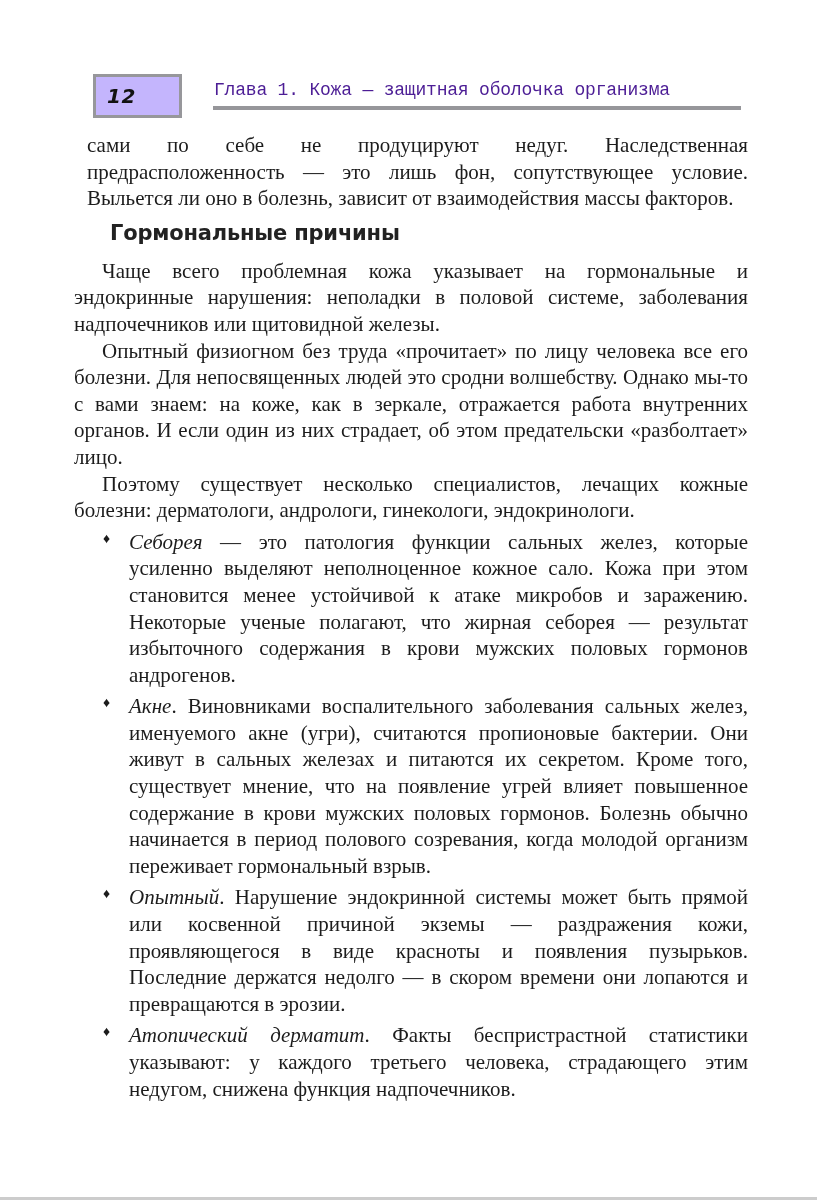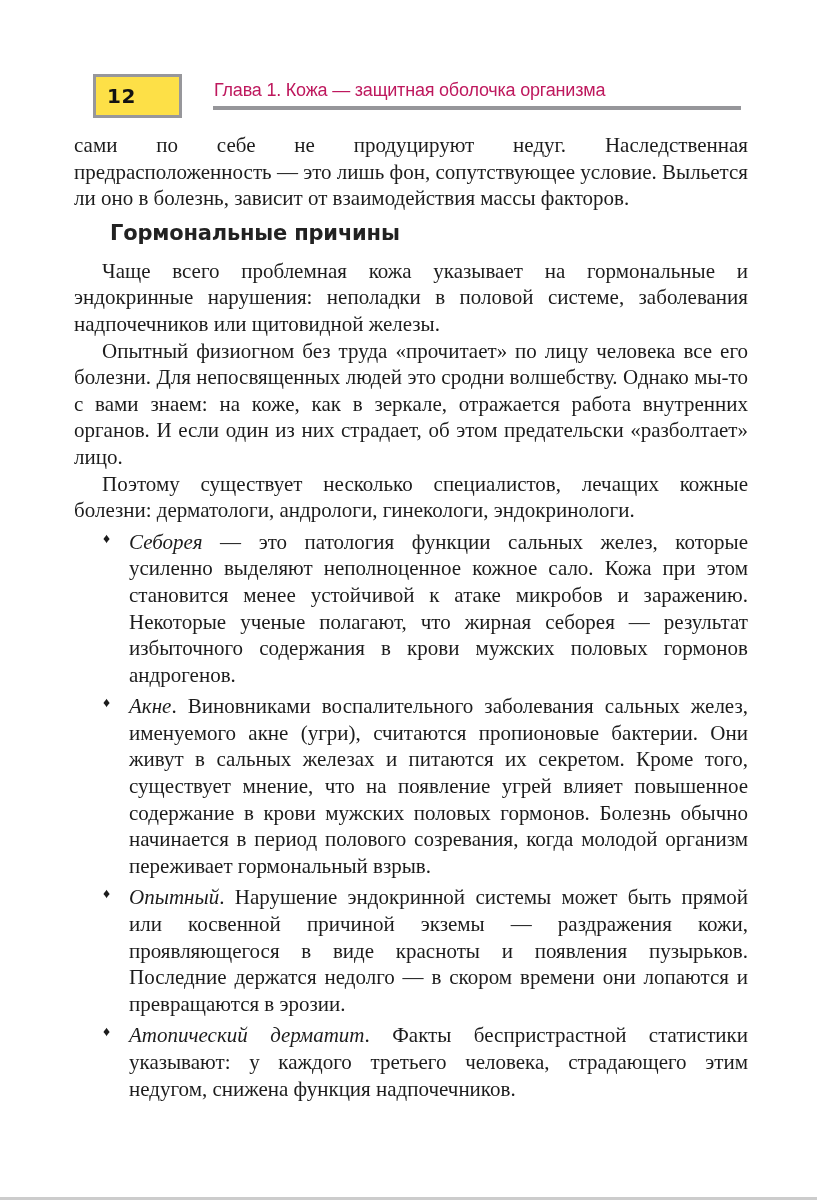--- a/index.html
+++ b/index.html
@@ -19,49 +19,50 @@
     font-family:"Liberation Serif", serif;
     overflow:hidden;
   }
   
   .folio-box{
     position:absolute;left:93px;top:74px;
     width:89px;height:44px;
     border:3px solid var(--box_border);
     box-sizing:border-box;
     display:flex;align-items:center;
-    background:#fde047;
+    background:#c4b5fd;
+    font-style:italic;
   }
   .folio{
     font-family:"DejaVu Sans", sans-serif;
     font-weight:bold;font-size:20px;color:#121212;
     padding-left:11px;letter-spacing:.5px;
   }
   .running-title{
     position:absolute;left:214px;top:79px;
-    font-family:Liberation Sans, sans-serif;
-    font-size:18px;line-height:22px;color:#be185d;
+    font-family:Liberation Mono, monospace;
+    font-size:18px;line-height:22px;color:#4c1d95;
     letter-spacing:-0.2px;
     white-space:nowrap;
   }
   .header-rule{
     position:absolute;left:213px;top:106px;
     width:528px;height:4px;
     background:var(--rule_gray);
   }
   
   .page-body{
     position:absolute;left:74px;top:132px;width:674px;
     font-size:21px;line-height:26.6px;
     text-align:justify;
     color:var(--text);
     hyphens:auto;
   }
   .para{margin:0;text-indent:28px;}
-  .para.no-indent{text-indent:0;}
+  .para.no-indent{text-indent:0;margin-left:13px;}
   .section-heading{
     font-family:"DejaVu Sans", sans-serif;
     font-size:21px;font-weight:bold;color:#222;
     line-height:26px;letter-spacing:-0.2px;
     margin:8px 0 12px 36px;
     text-align:left;
   }
   .diamond-list{list-style:none;margin:0;padding:0;}
   .bullet-item{
     position:relative;

